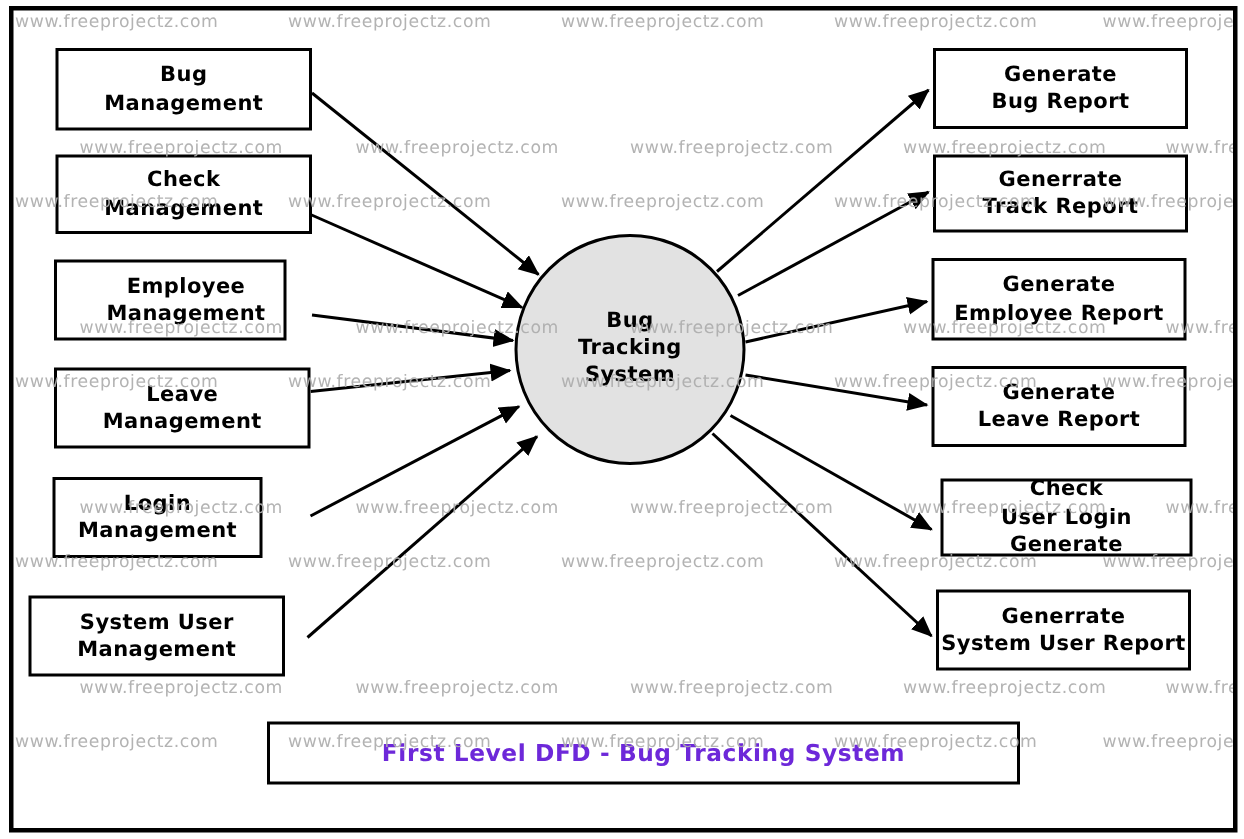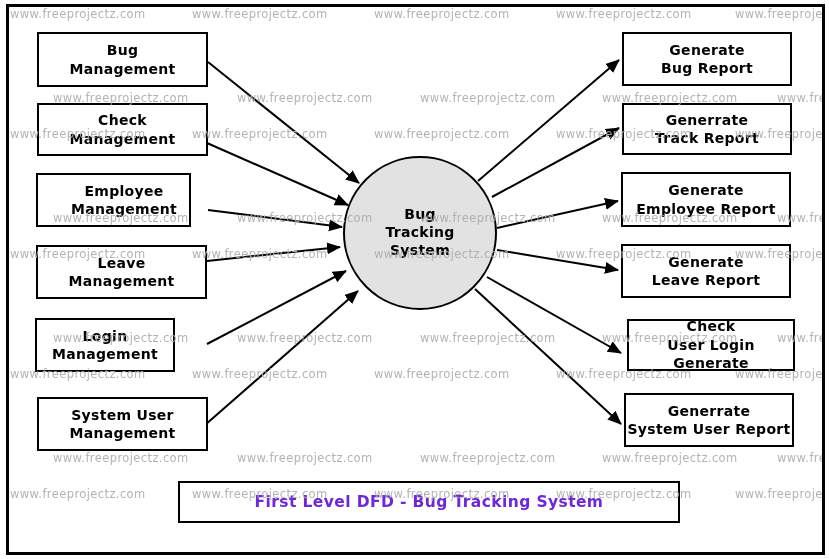--- a/index.html
+++ b/index.html
@@ -74,21 +74,21 @@
 <div class="node" style="left:37px;top:32px;width:171px;height:55px;">Bug
 Management</div>
 <div class="node" style="left:37px;top:103px;width:171px;height:53px;">Check
 Management</div>
 <div class="node" style="left:36px;top:173px;width:155px;height:54px;padding-left:21px;">Employee
 Management</div>
 <div class="node" style="left:36px;top:245px;width:171px;height:54px;">Leave
 Management</div>
 <div class="node" style="left:35px;top:318px;width:140px;height:54px;">Login
 Management</div>
-<div class="node" style="left:37px;top:397px;width:171px;height:54px;">System User
+<div class="node" style="left:19px;top:397px;width:171px;height:54px;">System User
 Management</div>
 
 <div class="node" style="left:622px;top:32px;width:170px;height:54px;">Generate
 Bug Report</div>
 <div class="node" style="left:622px;top:103px;width:170px;height:52px;">Generrate
 Track Report</div>
 <div class="node" style="left:621px;top:172px;width:170px;height:55px;">Generate
 Employee Report</div>
 <div class="node" style="left:621px;top:244px;width:170px;height:54px;">Generate
 Leave Report</div>

